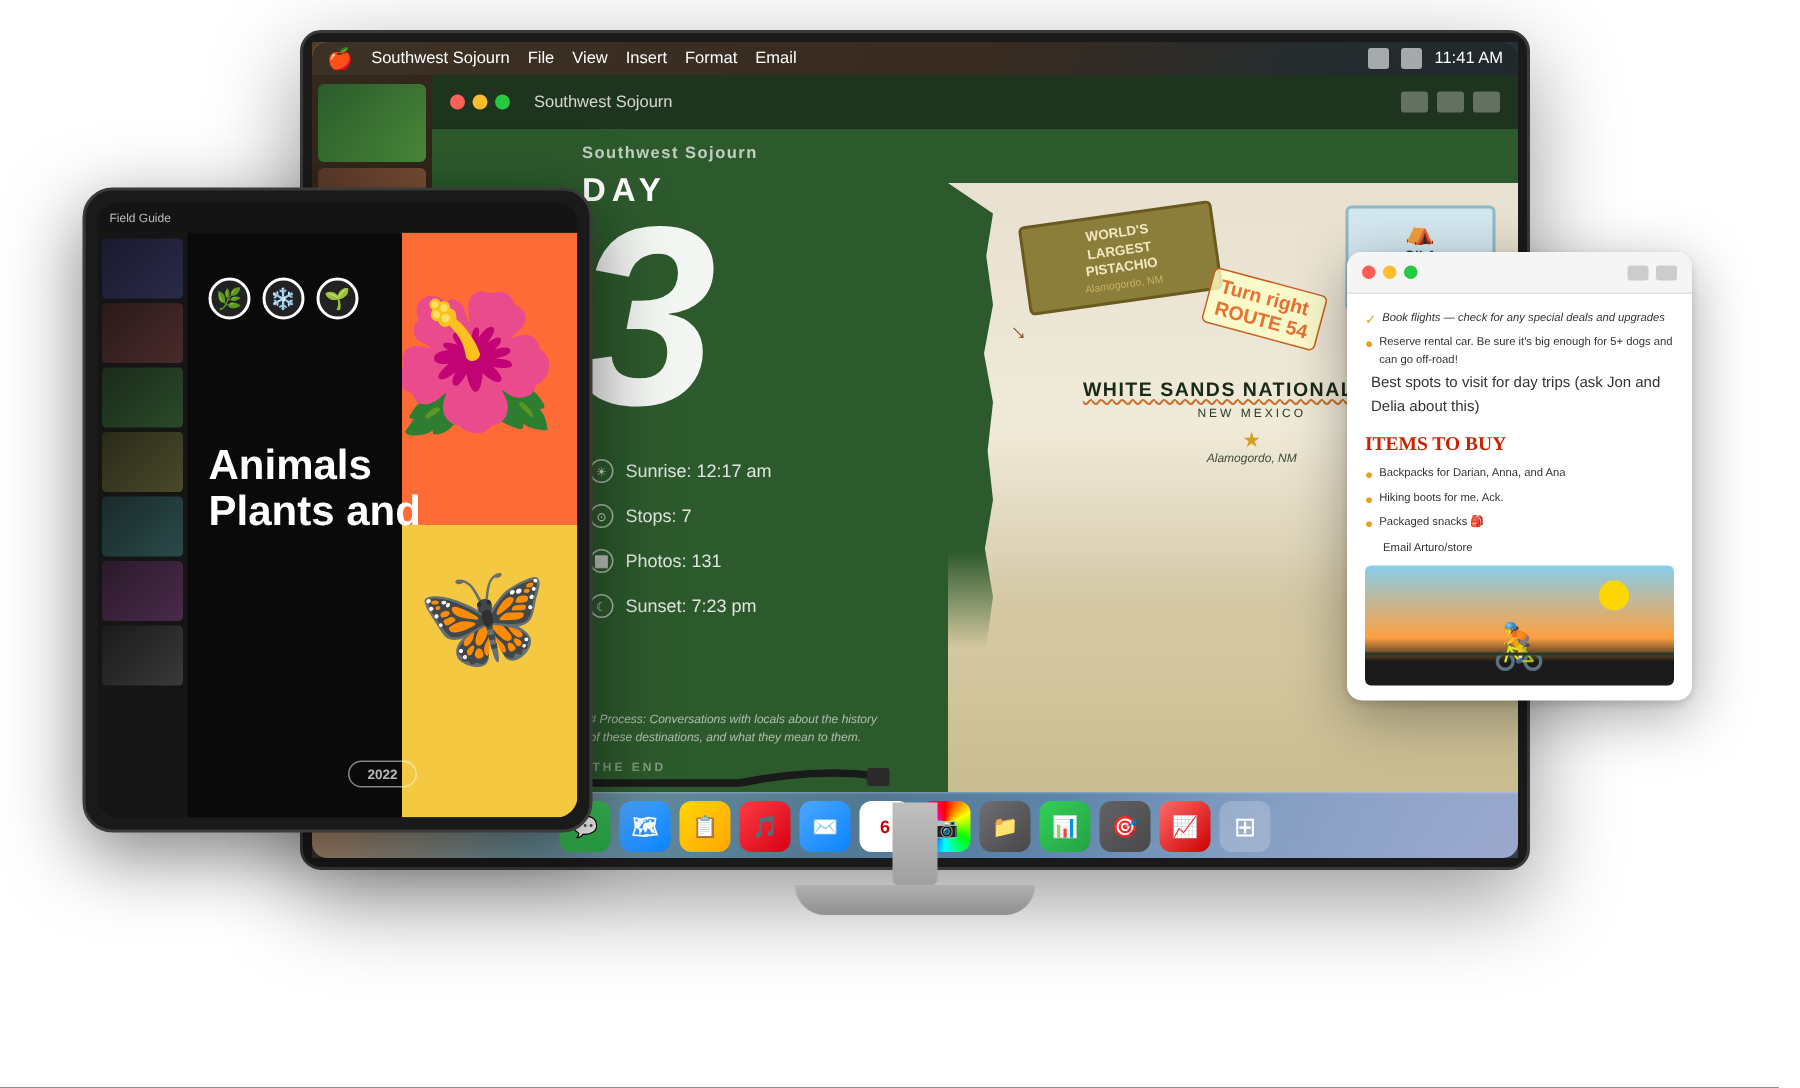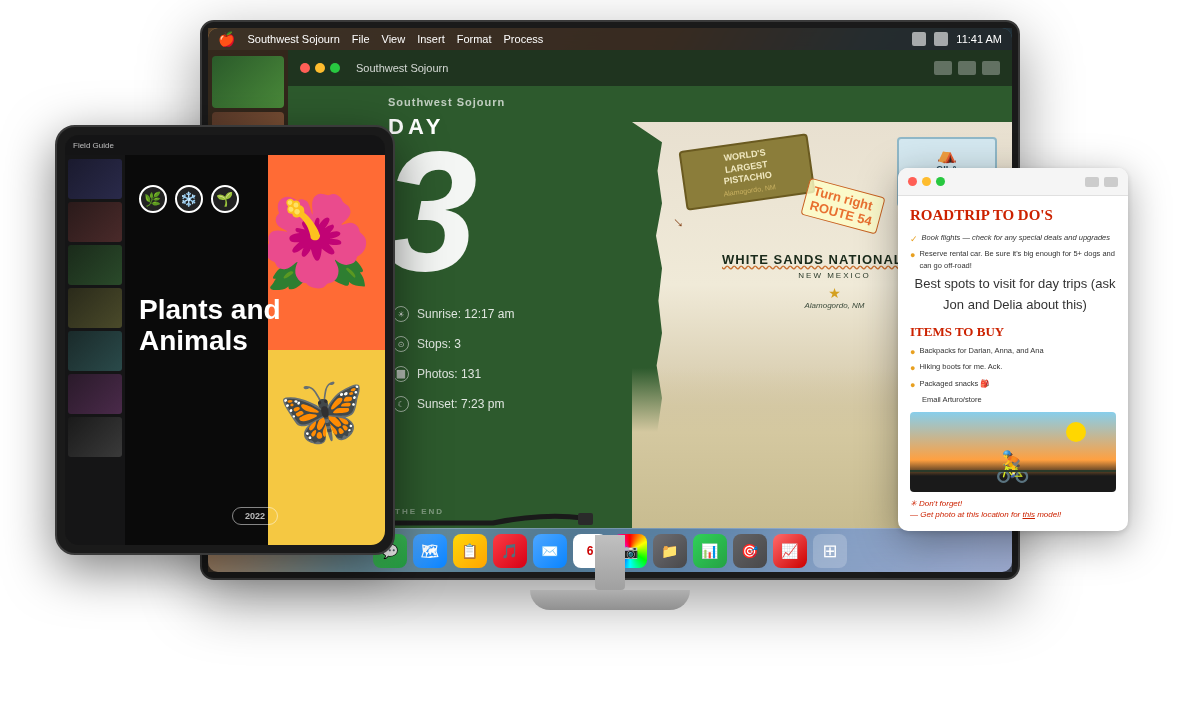--- a/index.html
+++ b/index.html
@@ -609,21 +609,21 @@
       <div class="desktop-bg"></div>
 
       <div class="menubar">
         <div class="menubar-left">
           <span class="menubar-apple">🍎</span>
           <span class="menubar-text">Southwest Sojourn</span>
           <span class="menubar-text">File</span>
           <span class="menubar-text">View</span>
           <span class="menubar-text">Insert</span>
           <span class="menubar-text">Format</span>
-          <span class="menubar-text">Process</span>
+          <span class="menubar-text">Email</span>
         </div>
         <div class="menubar-right">
           <div class="menubar-icon"></div>
           <div class="menubar-icon"></div>
           <span class="menubar-text">11:41 AM</span>
         </div>
       </div>
 
       <div class="sidebar">
         <div class="sidebar-thumb thumb-1"></div>
@@ -668,32 +668,35 @@
               <span>3</span>
             </div>
 
             <div class="info-panel" style="left:105px; top:220px;">
               <div class="info-item">
                 <div class="info-icon">☀</div>
                 <span>Sunrise: 12:17 am</span>
               </div>
               <div class="info-item">
                 <div class="info-icon">⊙</div>
-                <span>Stops: 3</span>
+                <span>Stops: 7</span>
               </div>
               <div class="info-item">
                 <div class="info-icon">⬜</div>
                 <span>Photos: 131</span>
               </div>
               <div class="info-item">
                 <div class="info-icon">☾</div>
                 <span>Sunset: 7:23 pm</span>
               </div>
             </div>
 
+            <div style="position:absolute; bottom:30px; left:105px; width:200px; font-size:8px; color:rgba(255,255,255,0.6); line-height:1.5; font-style:italic;">
+              <span># Process: Conversations with locals about the history of these destinations, and what they mean to them.</span>
+            </div>
 
             <div style="position:absolute; bottom:12px; left:107px; color:rgba(255,255,255,0.4); font-size:8px; font-weight:700; letter-spacing:2px;">
               <span>THE END</span>
             </div>
 
             <div class="white-sands">
               <div class="torn-left"></div>
 
               <div class="stamp-pistachio">
                 <div class="stamp-title">WORLD'S<br>LARGEST<br>PISTACHIO</div>
@@ -782,32 +785,31 @@
   <div class="note-toolbar">
     <div class="note-tl note-tl-red"></div>
     <div class="note-tl note-tl-yellow"></div>
     <div class="note-tl note-tl-green"></div>
     <div class="note-toolbar-icons">
       <div class="note-tb-icon"></div>
       <div class="note-tb-icon"></div>
     </div>
   </div>
   <div class="note-content">
-    <div class="note-h1">ROADTRIP TO DO'S</div>
     <div class="note-text-line">
       <span class="note-bullet">✓</span>
       <span style="font-size:7.5px; color:#333;font-style:italic;">Book flights — check for any special deals and upgrades</span>
     </div>
     <div class="note-text-line">
       <span class="note-bullet">●</span>
       <span style="font-size:7.5px; color:#333;">Reserve rental car. Be sure it's big enough for 5+ dogs and can go off-road!</span>
     </div>
     <div class="note-text-line">
       <span class="note-bullet"> </span>
-      <span style="font-size:13px; color:#333;text-align:center;">Best spots to visit for day trips (ask Jon and Delia about this)</span>
+      <span style="font-size:10px; color:#333;">Best spots to visit for day trips (ask Jon and Delia about this)</span>
     </div>
     <div class="note-h2">ITEMS TO BUY</div>
     <div class="note-text-line">
       <span class="note-bullet">●</span>
       <span style="font-size:7.5px; color:#333;">Backpacks for Darian, Anna, and Ana</span>
     </div>
     <div class="note-text-line">
       <span class="note-bullet">●</span>
       <span style="font-size:7.5px; color:#333;">Hiking boots for me. Ack.</span>
     </div>
@@ -817,24 +819,20 @@
     </div>
     <div class="note-text-line">
       <span style="font-size:7.5px; color:#333; margin-left:12px;">Email Arturo/store</span>
     </div>
 
     <div class="note-image">
       <div class="sun-circle"></div>
 
       <div style="position:absolute; bottom:8px; left:50%; transform:translateX(-50%); font-size:30px; color:#1a1a1a;">🚴</div>
       <div class="horizon-line"></div>
-    </div>
-    <div class="note-scribble">
-      ✳ Don't forget!<br>
-      — Get photo at this location for <span style="text-decoration:underline;">this</span> model!
     </div>
   </div>
 </div>
 
 <div class="ipad-wrapper">
   <div class="ipad-body">
     <div class="ipad-screen">
 
       <div class="ipad-menubar">
         <span class="ipad-mb-text">Field Guide</span>
@@ -865,22 +863,22 @@
             <div style="position:absolute; top:20px; left:10px; font-size:70px;">🦋</div>
           </div>
 
           <div class="cover-icons">
             <div class="cover-icon">🌿</div>
             <div class="cover-icon">❄️</div>
             <div class="cover-icon">🌱</div>
           </div>
 
           <div class="ca-title">
+            <div>Animals</div>
             <div>Plants and</div>
-            <div>Animals</div>
           </div>
 
           <div class="year-badge">
             <span>2022</span>
           </div>
         </div>
       </div>
     </div>
   </div>
 </div>

